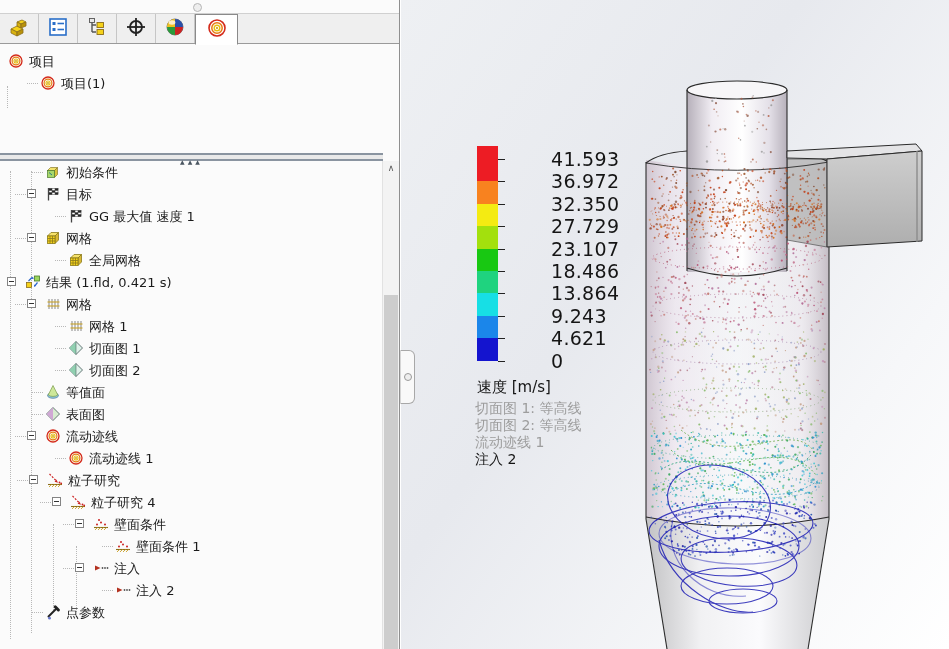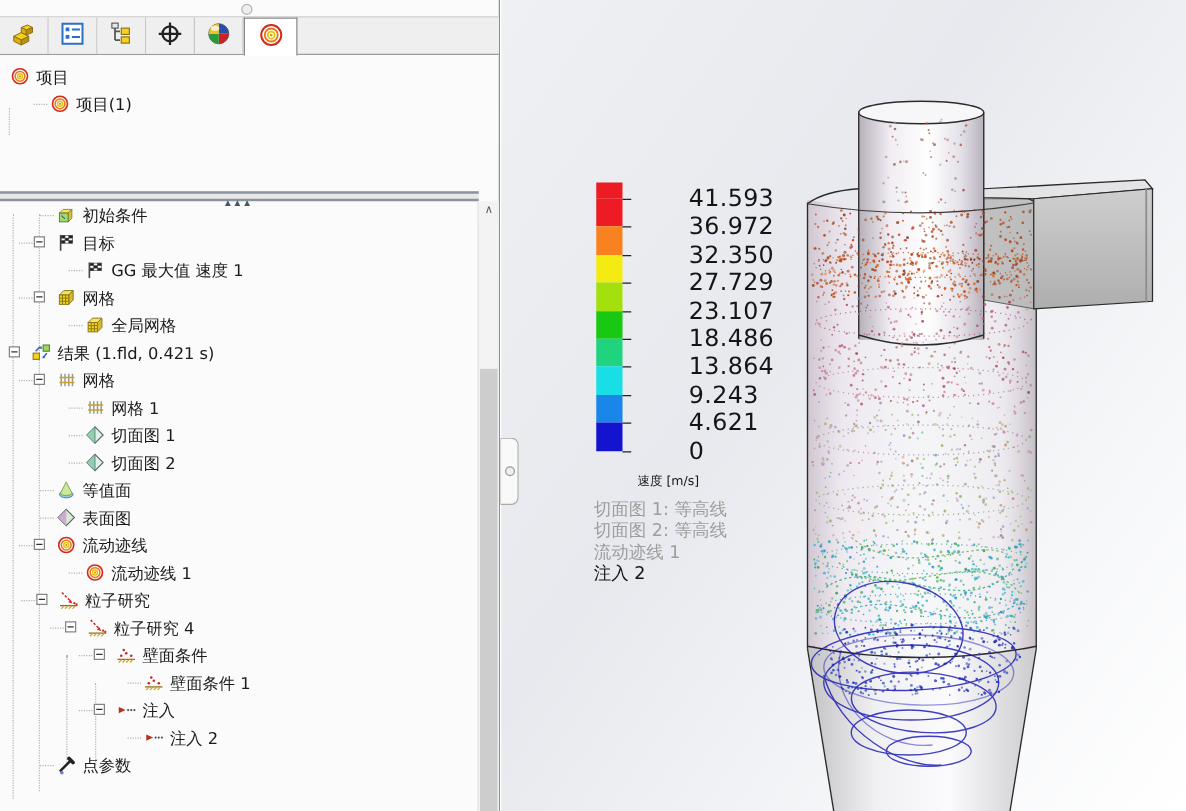--- a/index.html
+++ b/index.html
@@ -43,21 +43,21 @@
   .viewport{position:absolute;left:401px;top:0;width:548px;height:649px;
             background:linear-gradient(125deg,#eef0f3 0%,#e7e9ee 40%,#f6f7f9 75%,#ffffff 100%);}
   .viewport svg.model{position:absolute;left:0;top:0;}
   
   .legend{position:absolute;left:76px;top:146px;z-index:3;}
   .lbar{position:relative;width:21px;}
   .lband{width:21px;}
   .ltick{position:absolute;left:21px;width:7px;height:1px;background:#222;}
   .lval{position:absolute;left:34px;font-size:19px;color:#151515;white-space:nowrap;
         transform:translateY(-50%);letter-spacing:.3px;margin-left:40px;}
-  .ltitle{position:absolute;left:0px;top:232px;font-size:10px;color:#151515;white-space:nowrap;margin-left:33px;}
+  .ltitle{position:absolute;left:0px;top:232px;font-size:15px;color:#151515;white-space:nowrap;}
   .annotations{position:absolute;left:74px;top:400px;font-size:14px;line-height:17px;z-index:3;}
   .annotations .ann{color:#9d9d9d;white-space:nowrap;}
   .annotations .ann.strong{color:#141414;}
 </style>
 </head>
 <body>
 
 <div id="app">
 
   <div class="left-panel">

